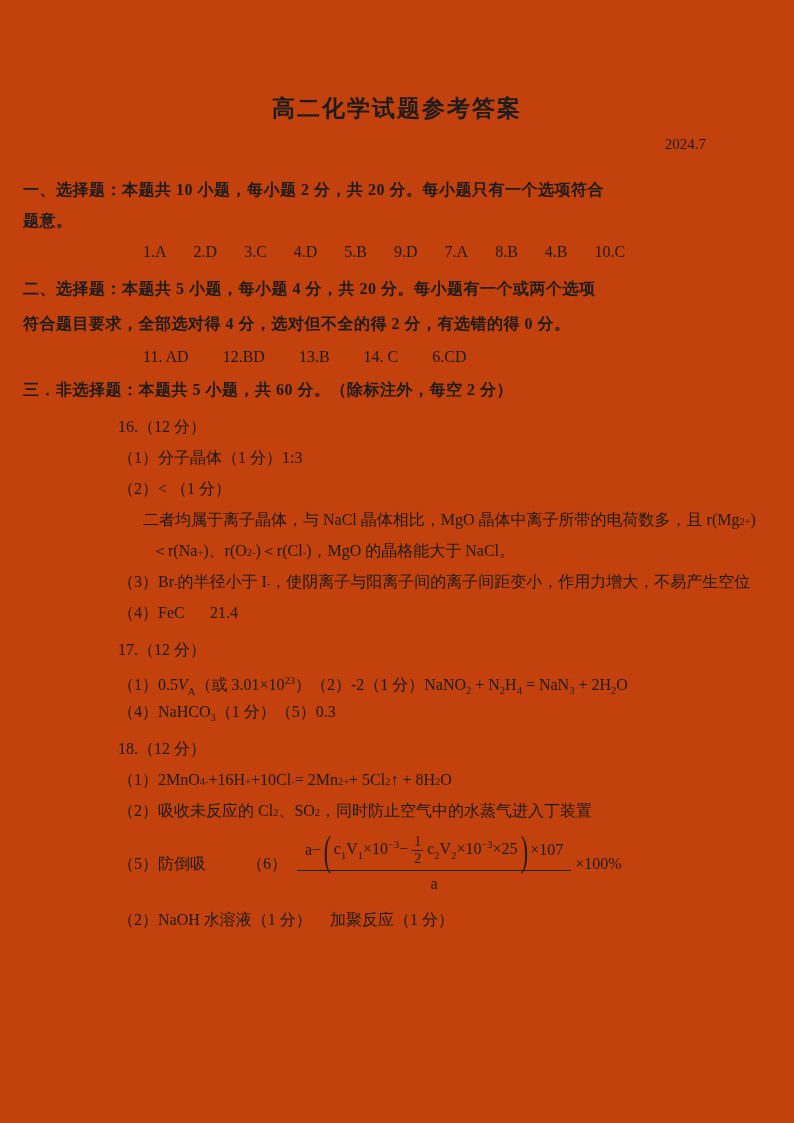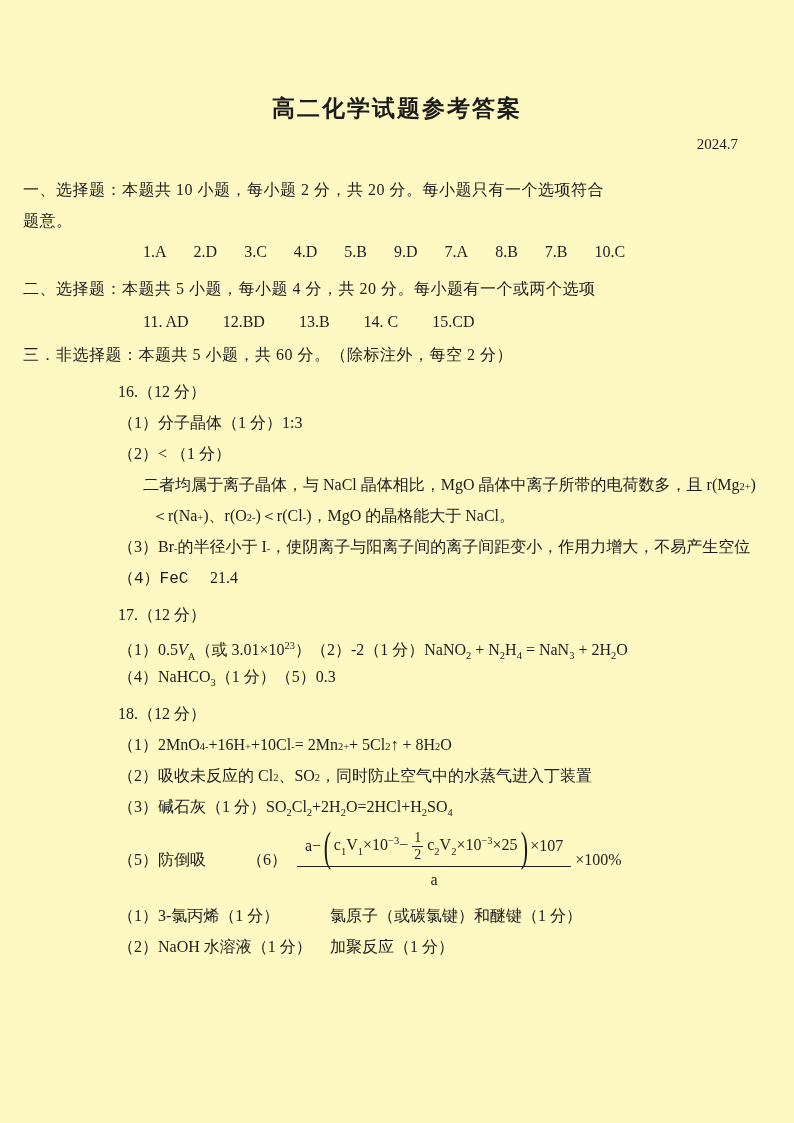--- a/index.html
+++ b/index.html
@@ -1,58 +1,58 @@
 <!DOCTYPE html>
 <html><head>
 <meta charset="utf-8">
 <style>
   html,body { margin:0; padding:0; background:#e8e8e8; }
   .page {
     position:relative;
     width:794px; height:1123px;
     margin:0 auto;
-    background:#fef9c3;
+    background:#c2410c;
     font-family:"Liberation Serif","DejaVu Serif",serif;
     font-size:16px;
     color:#1c1c1c;
     overflow:hidden;
     box-sizing:border-box;
     padding-top:94px;
   }
   .title {
     text-align:center;
     font-size:23px;
     font-weight:bold;
     letter-spacing:2px;
     height:30px; line-height:30px;
   }
   .date {
     text-align:right;
-    padding-right:56px;
+    padding-right:88px;
     font-size:15px;
     margin-top:10px;
     height:20px; line-height:20px;
   }
   .row {
     margin-left:118px;
     margin-right:20px;
     white-space:nowrap;
     height:20px; line-height:20px;
     margin-bottom:11px;
     display:flex;
     align-items:baseline;
   }
   .row.cont { margin-left:143px;text-align:right; }
-  .row.head { font-weight:normal; letter-spacing:0.5px;margin-left:23px; }
+  .row.head { font-weight:bold; letter-spacing:0.5px;margin-left:23px; }
   .row.gap-before { margin-top:17px; }
   .answers { display:flex; }
   .answers .ans { display:inline-block; margin-right:27px; }
   .answers2 .ans { margin-right:34px; }
   
-  .w90  { display:inline-block; min-width:92px;font-family:Liberation Mono, monospace; }
+  .w90  { display:inline-block; min-width:92px; }
   .w110 { display:inline-block; min-width:110px; }
   .w129 { display:inline-block; min-width:129px; }
   .w134 { display:inline-block; min-width:138px; }
   .w150 { display:inline-block; min-width:153px; }
   .w155 { display:inline-block; min-width:155px;font-family:Liberation Serif, serif; }
   .w180 { display:inline-block; min-width:179px; }
   .w182 { display:inline-block; min-width:182px; }
   .w210 { display:inline-block; min-width:212px; }
   sub { font-size:10.5px; }
   sup { font-size:10.5px; }
@@ -104,31 +104,32 @@
   <div class="row head cont">题意。</div>
   <div class="row cont answers">
     <span class="ans">1.A</span>
     <span class="ans">2.D</span>
     <span class="ans">3.C</span>
     <span class="ans">4.D</span>
     <span class="ans">5.B</span>
     <span class="ans">9.D</span>
     <span class="ans">7.A</span>
     <span class="ans">8.B</span>
-    <span class="ans">7.B</span>
+    <span class="ans">4.B</span>
     <span class="ans">10.C</span>
   </div>
 
   <div class="row head gap-before">二、选择题：本题共 5 小题，每小题 4 分，共 20 分。每小题有一个或两个选项</div>
+  <div class="row head cont" style="margin-top:15px;">符合题目要求，全部选对得 4 分，选对但不全的得 2 分，有选错的得 0 分。</div>
   <div class="row cont answers answers2" style="margin-top:13px;">
     <span class="ans">11. AD</span>
     <span class="ans">12.BD</span>
     <span class="ans">13.B</span>
     <span class="ans">14. C</span>
-    <span class="ans">15.CD</span>
+    <span class="ans">6.CD</span>
   </div>
 
   <div class="row head" style="margin-top:13px;">三．非选择题：本题共 5 小题，共 60 分。（除标注外，每空 2 分）</div>
 
   <div class="row gap-before">16.（12 分）</div>
   <div class="row">
     <span class="w155">（1）分子晶体（1 分）</span>
     <span>1:3</span>
   </div>
   <div class="row">（2）&lt; （1 分）</div>
@@ -147,24 +148,20 @@
     <span>NaNO<sub>2</sub> + N<sub>2</sub>H<sub>4</sub> = NaN<sub>3</sub> + 2H<sub>2</sub>O</span>
   </div>
   <div class="row">
     <span class="w150">（4）NaHCO<sub>3</sub>（1 分）</span>
     <span>（5）0.3</span>
   </div>
 
   <div class="row gap-before">18.（12 分）</div>
   <div class="row">（1）2MnO<sub>4</sub><sup>-</sup>+16H<sup>+</sup>+10Cl<sup>-</sup>= 2Mn<sup>2+</sup>+ 5Cl<sub>2</sub>↑ + 8H<sub>2</sub>O</div>
   <div class="row">（2）吸收未反应的 Cl<sub>2</sub>、SO<sub>2</sub>，同时防止空气中的水蒸气进入丁装置</div>
-  <div class="row">
-    <span class="w134">（3）碱石灰（1 分）</span>
-    <span>SO<sub>2</sub>Cl<sub>2</sub>+2H<sub>2</sub>O=2HCl+H<sub>2</sub>SO<sub>4</sub></span>
-  </div>
   <div class="row frow">
     <span class="w129">（5）防倒吸</span>
     <span class="q6label">（6）</span>
     <span class="formula">
       <span class="mfrac">
         <span class="mnum">
           <span>a−</span>
           <span class="bigp">(</span>
           <span>c<sub>1</sub>V<sub>1</sub>×10<sup>−3</sup>−</span>
           <span class="sfrac">
@@ -175,21 +172,17 @@
           <span class="bigp">)</span>
           <span>×107</span>
         </span>
         <span class="mden">a</span>
       </span>
       <span class="fsuffix">×100%</span>
     </span>
   </div>
 
   <div class="row">
-    <span class="w210">（1）3-氯丙烯（1 分）</span>
-    <span>氯原子（或碳氯键）和醚键（1 分）</span>
-  </div>
-  <div class="row">
     <span class="w210">（2）NaOH 水溶液（1 分）</span>
     <span>加聚反应（1 分）</span>
   </div>
 
 </div>
 
 </body></html>

